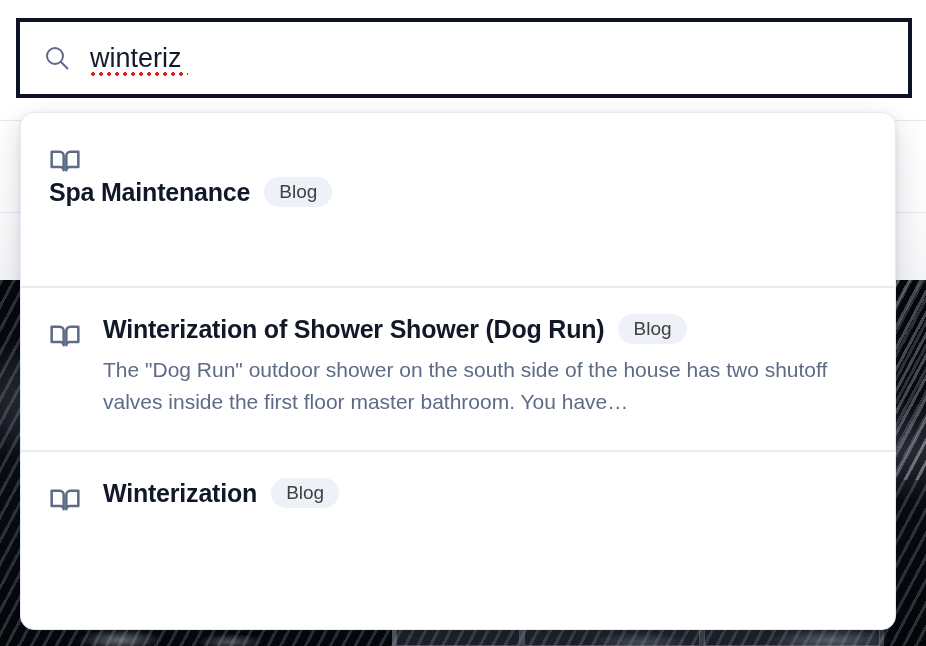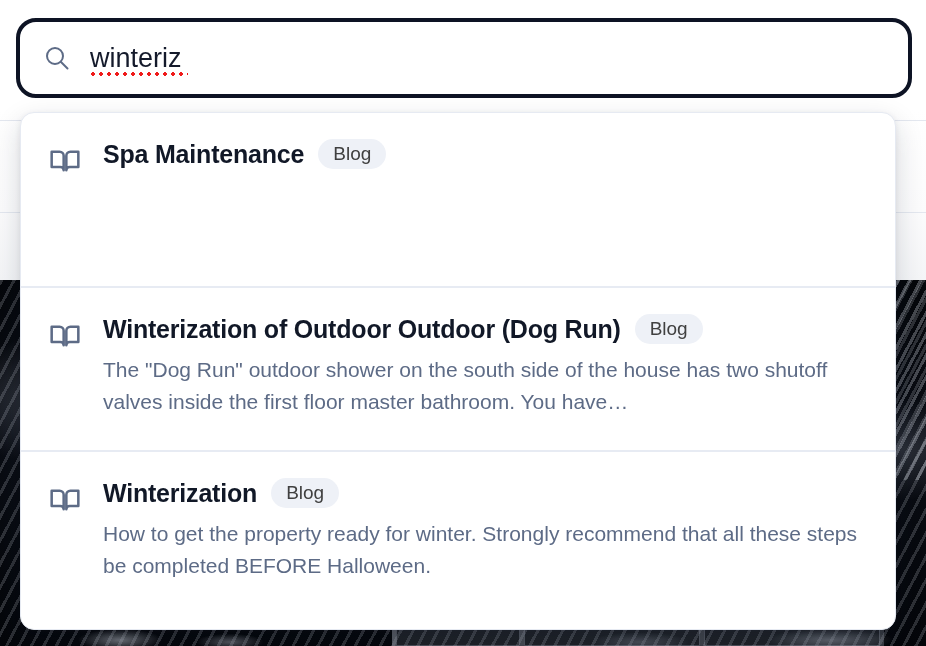--- a/index.html
+++ b/index.html
@@ -82,21 +82,21 @@
   
   #search-bar {
     position: absolute;
     left: 16px;
     top: 18px;
     width: 896px;
     height: 80px;
     box-sizing: border-box;
     background: #ffffff;
     border: 4px solid #0d1324;
-    border-radius: 20px;
+    border-radius: 0;
     display: flex;
     align-items: center;
     z-index: 3;
   }
   #search-bar .search-icon {
     width: 26px;
     height: 26px;
     margin-left: 24px;
     margin-right: 20px;
     flex: 0 0 auto;
@@ -152,21 +152,21 @@
   .result-item {
     box-sizing: border-box;
     padding: 26px 28px 26px 28px;
     display: flex;
     align-items: flex-start;
     cursor: pointer;
   }
   .result-item + .result-item {
     border-top: 2px solid #e7ebf3;
   }
-  .result-item.r1 { height: 173px; }
+  .result-item.r1 { height: 173px; flex-direction: column; }
   .result-item.r2 { height: 164px; }
   .result-item.r3 { height: 203px; }
 
   .result-icon {
     flex: 0 0 auto;
     width: 32px;
     height: 32px;
     margin-right: 22px;
     margin-top: 6px;
     color: #5d6b86;
@@ -252,36 +252,35 @@
 
   <div class="result-item r2">
     <span class="result-icon">
       <svg viewBox="0 0 24 24" width="32" height="32" fill="none" stroke="currentColor" stroke-width="1.9" stroke-linecap="round" stroke-linejoin="round">
         <path d="M2 5h6a3 3 0 0 1 3 3v11a2.5 2.5 0 0 0-2.5-2.5H2z"></path>
         <path d="M22 5h-6a3 3 0 0 0-3 3v11a2.5 2.5 0 0 1 2.5-2.5H22z"></path>
       </svg>
     </span>
     <div class="result-body">
       <div class="result-head">
-        <span class="result-title">Winterization of Outdoor Outdoor (Dog Run)</span>
+        <span class="result-title">Winterization of Shower Shower (Dog Run)</span>
         <span class="result-badge">Blog</span>
       </div>
       <div class="result-desc">The "Dog Run" outdoor shower on the south side of the house has two shutoff valves inside the first floor master bathroom. You have…</div>
     </div>
   </div>
 
   <div class="result-item r3">
     <span class="result-icon">
       <svg viewBox="0 0 24 24" width="32" height="32" fill="none" stroke="currentColor" stroke-width="1.9" stroke-linecap="round" stroke-linejoin="round">
         <path d="M2 5h6a3 3 0 0 1 3 3v11a2.5 2.5 0 0 0-2.5-2.5H2z"></path>
         <path d="M22 5h-6a3 3 0 0 0-3 3v11a2.5 2.5 0 0 1 2.5-2.5H22z"></path>
       </svg>
     </span>
     <div class="result-body">
       <div class="result-head">
         <span class="result-title">Winterization</span>
         <span class="result-badge">Blog</span>
       </div>
-      <div class="result-desc">How to get the property ready for winter. Strongly recommend that all these steps be completed BEFORE Halloween.</div>
     </div>
   </div>
 
 </div>
 
 </body></html>

